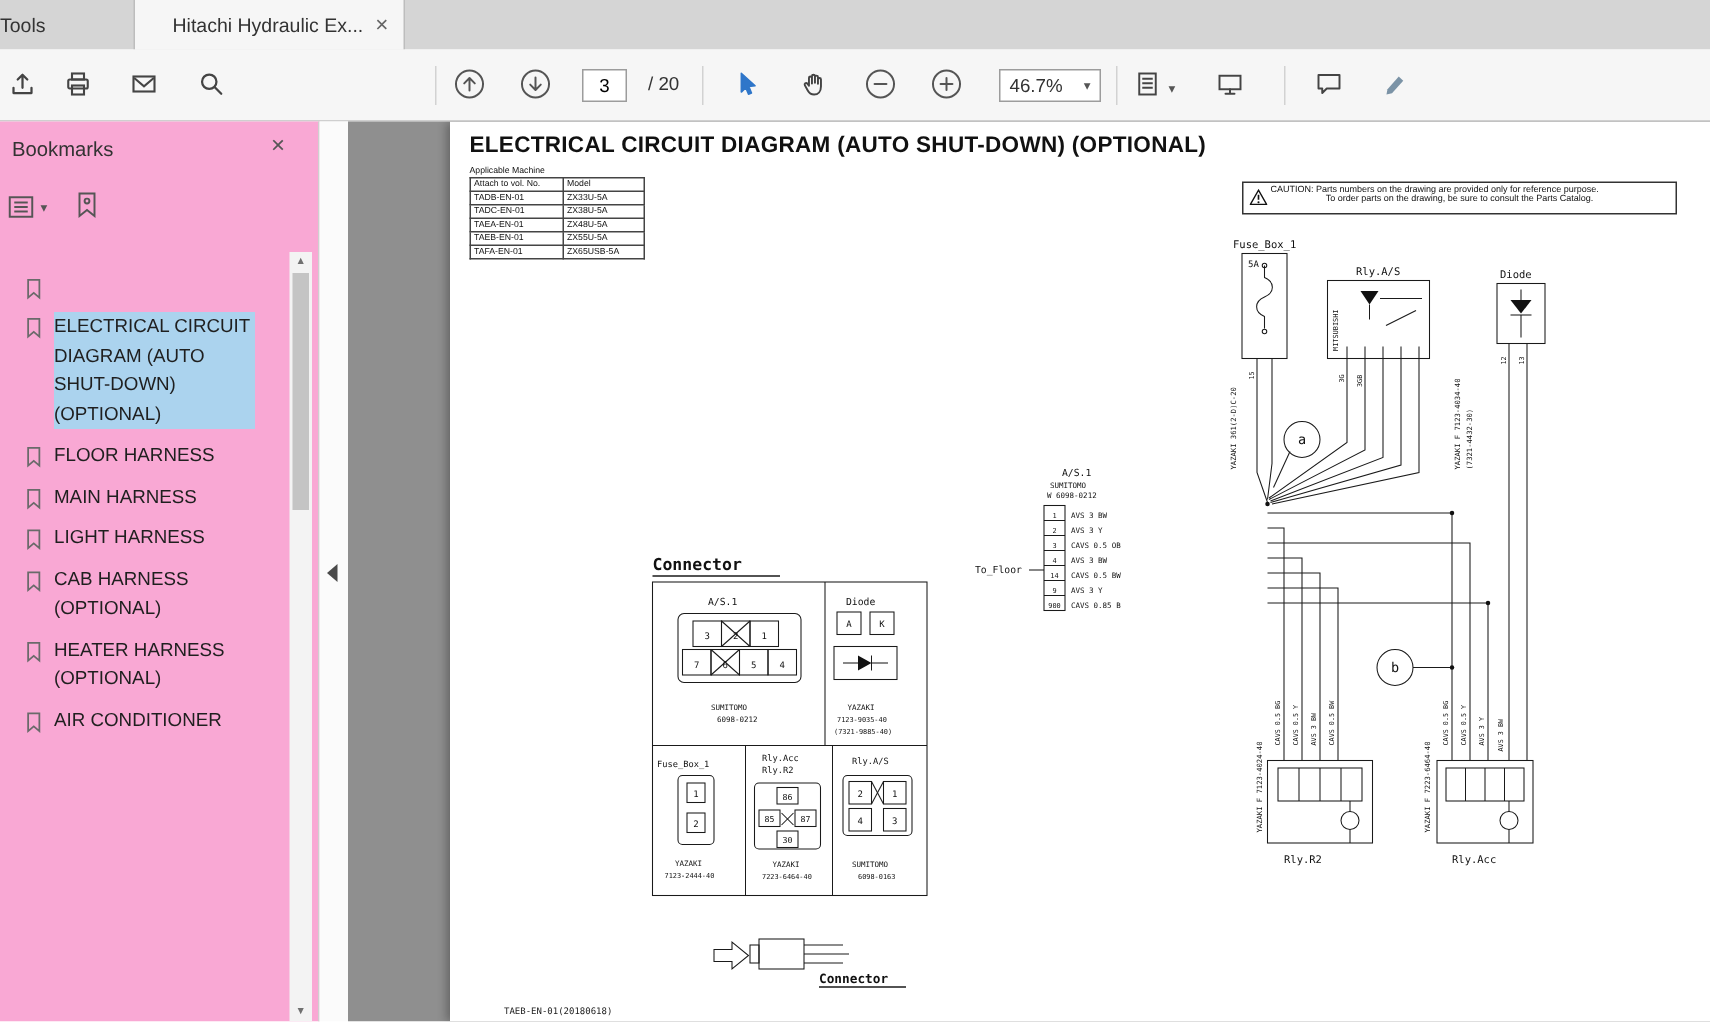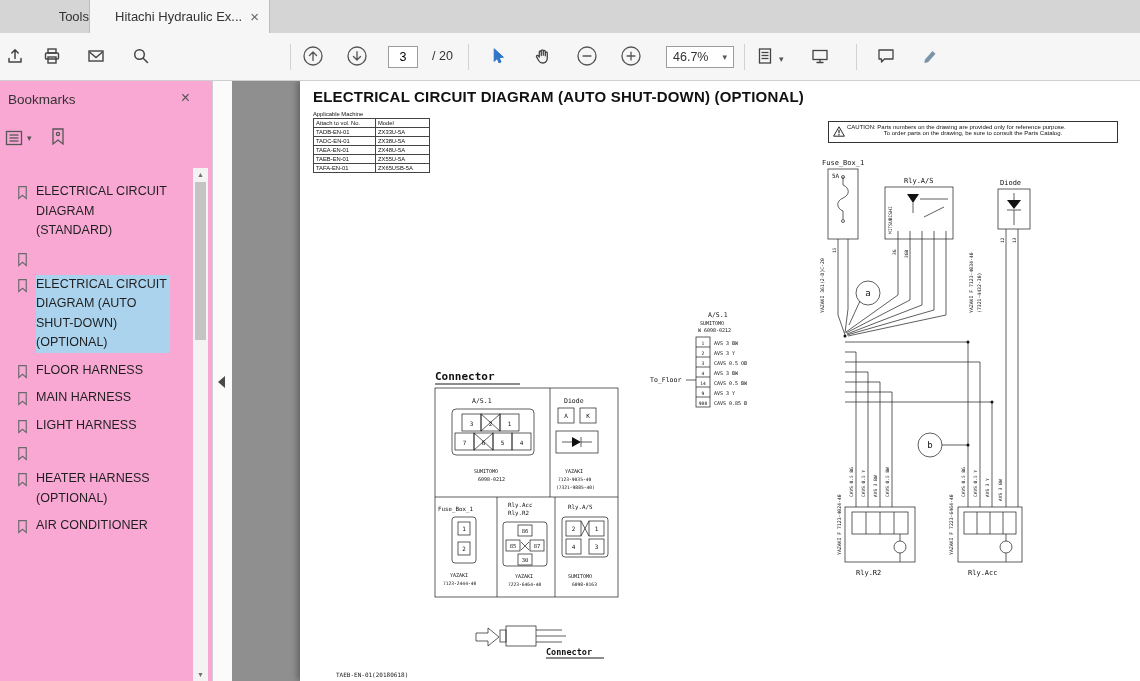--- a/index.html
+++ b/index.html
@@ -3,21 +3,21 @@
 <meta charset="utf-8">
 <style>
   * { box-sizing: border-box; margin: 0; padding: 0; }
   html,body { width:1140px; height:681px; overflow:hidden; background:#fff;
     font-family:"Liberation Sans", sans-serif; }
   .app { position:relative; width:1140px; height:681px; }
 
   
   .tabbar { height:33px; background:#d5d5d5; display:flex; }
   .tab { font-size:13px; color:#333; line-height:33px; }
-  .tab-tools { width:90px; text-align:right; border-right:1px solid #bdbdbd; cursor:default; }
+  .tab-tools { width:90px; text-align:left; border-right:1px solid #bdbdbd; cursor:default; }
   .tab-doc { width:180px; background:#f6f6f6; padding-left:25px; position:relative;
     border-right:1px solid #bdbdbd; white-space:nowrap; overflow:hidden; }
   .tab-close { position:absolute; right:10px; top:0; font-size:15px; color:#666; line-height:33px; }
 
   
   .toolbar { height:48px; background:#f6f6f6; border-bottom:1px solid #cfcfcf; position:relative; }
   .tbtn { position:absolute; top:9px; width:28px; height:28px; background:transparent; border:none;
     display:flex; align-items:center; justify-content:center; }
   .tbtn svg { display:block; }
   .tsep { position:absolute; top:11px; width:1px; height:26px; background:#d2d2d2; }
@@ -241,26 +241,20 @@
               <circle cx="10" cy="8" r="1.6"></circle>
           </g>
           </svg>
       </button>
 
       <div class="bm-list">
         <div class="bm-item">
           <svg class="bm-ic" viewBox="0 0 12 14">
               <path d="M2.5 1.5 h7 v11 L6 9.6 2.5 12.5 z" fill="none" stroke="#6a6a6a" stroke-width="1.1"></path>
             </svg>
-          <div class="bm-text">ELECTRICAL CIRCUIT DIAGRAM (STANDARD)</div>
-        </div>
-        <div class="bm-item">
-          <svg class="bm-ic" viewBox="0 0 12 14">
-              <path d="M2.5 1.5 h7 v11 L6 9.6 2.5 12.5 z" fill="none" stroke="#6a6a6a" stroke-width="1.1"></path>
-            </svg>
         </div>
         <div class="bm-item selected">
           <svg class="bm-ic" viewBox="0 0 12 14">
               <path d="M2.5 1.5 h7 v11 L6 9.6 2.5 12.5 z" fill="none" stroke="#6a6a6a" stroke-width="1.1"></path>
             </svg>
           <div class="bm-text">ELECTRICAL CIRCUIT DIAGRAM (AUTO SHUT-DOWN) (OPTIONAL)</div>
         </div>
         <div class="bm-item">
           <svg class="bm-ic" viewBox="0 0 12 14">
               <path d="M2.5 1.5 h7 v11 L6 9.6 2.5 12.5 z" fill="none" stroke="#6a6a6a" stroke-width="1.1"></path>
@@ -276,20 +270,21 @@
         <div class="bm-item">
           <svg class="bm-ic" viewBox="0 0 12 14">
               <path d="M2.5 1.5 h7 v11 L6 9.6 2.5 12.5 z" fill="none" stroke="#6a6a6a" stroke-width="1.1"></path>
             </svg>
           <div class="bm-text">LIGHT HARNESS</div>
         </div>
         <div class="bm-item">
           <svg class="bm-ic" viewBox="0 0 12 14">
               <path d="M2.5 1.5 h7 v11 L6 9.6 2.5 12.5 z" fill="none" stroke="#6a6a6a" stroke-width="1.1"></path>
             </svg>
+          <div class="bm-text">CAB HARNESS (OPTIONAL)</div>
         </div>
         <div class="bm-item">
           <svg class="bm-ic" viewBox="0 0 12 14">
               <path d="M2.5 1.5 h7 v11 L6 9.6 2.5 12.5 z" fill="none" stroke="#6a6a6a" stroke-width="1.1"></path>
             </svg>
           <div class="bm-text">HEATER HARNESS (OPTIONAL)</div>
         </div>
         <div class="bm-item">
           <svg class="bm-ic" viewBox="0 0 12 14">
               <path d="M2.5 1.5 h7 v11 L6 9.6 2.5 12.5 z" fill="none" stroke="#6a6a6a" stroke-width="1.1"></path>

